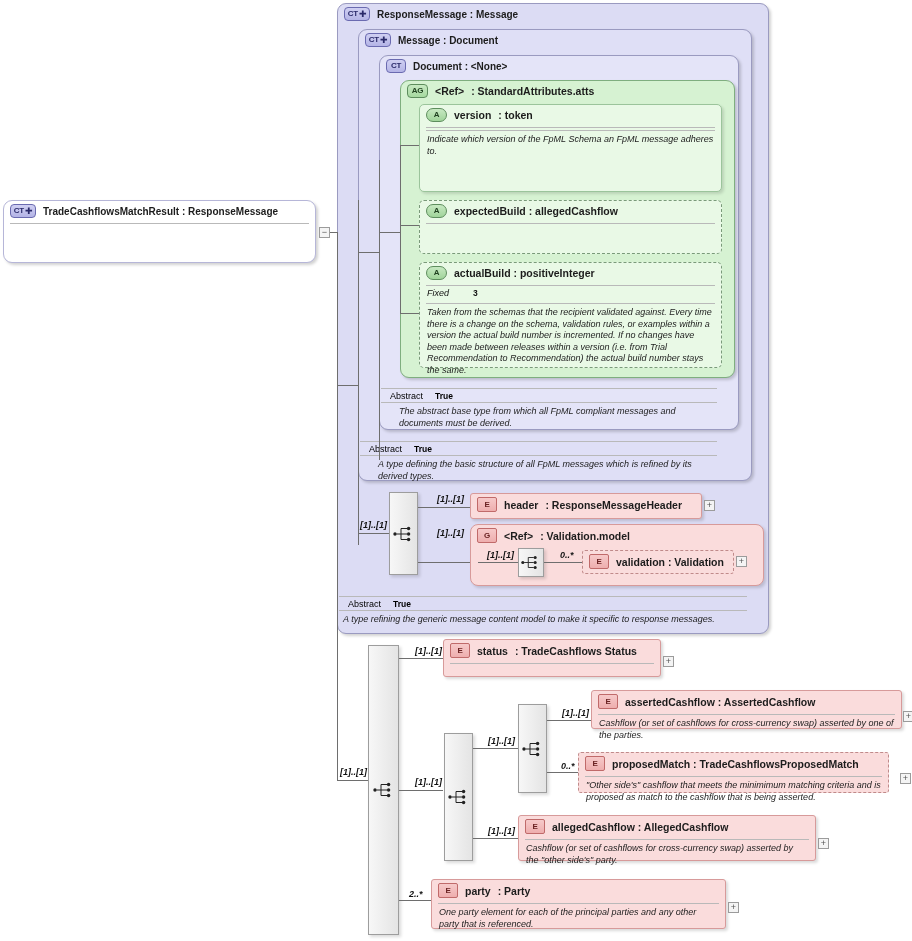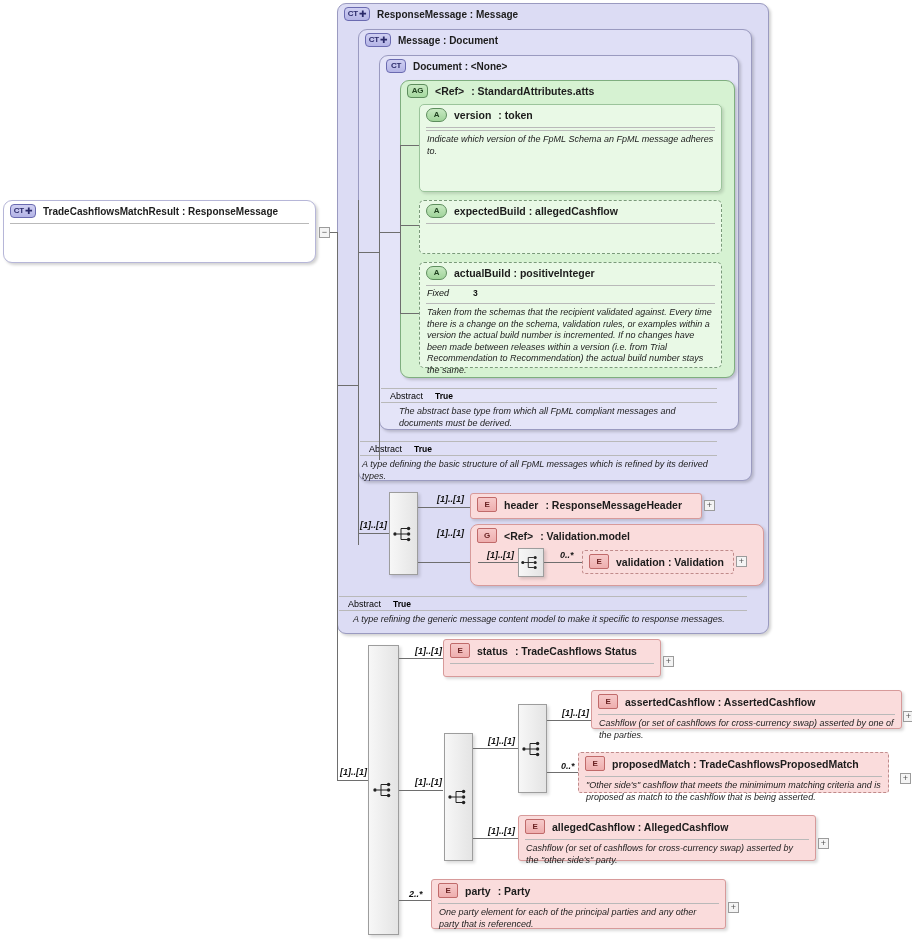--- a/index.html
+++ b/index.html
@@ -159,31 +159,31 @@
     <div class="desc" style="padding-left:18px">The abstract base type from which all FpML compliant messages and documents must be derived.</div>
   </div>
 
   <div class="abs" style="left:360px;top:441px;width:357px;">
     <div class="rule" style="margin:0"></div>
     <div class="abstract-row">
       <span class="lbl">Abstract</span>
       <span class="val">True</span>
     </div>
     <div class="rule" style="margin:0"></div>
-    <div class="desc" style="padding-left:2px">A type defining the basic structure of all FpML messages which is refined by its derived types.</div>
+    <div class="desc" style="padding-left:18px">A type defining the basic structure of all FpML messages which is refined by its derived types.</div>
   </div>
 
   <div class="abs" style="left:339px;top:596px;width:408px;">
     <div class="rule" style="margin:0"></div>
     <div class="abstract-row">
       <span class="lbl">Abstract</span>
       <span class="val">True</span>
     </div>
     <div class="rule" style="margin:0"></div>
-    <div class="desc" style="padding-left:14px">A type refining the generic message content model to make it specific to response messages.</div>
+    <div class="desc" style="padding-left:4px">A type refining the generic message content model to make it specific to response messages.</div>
   </div>
 
   <div class="abs root-box" style="left:3px;top:200px;width:313px;height:63px;">
     <div class="hdr">
       <span class="ico ico-ct">CT<span class="plusglyph">✚</span></span>
       <span class="title">TradeCashflowsMatchResult : ResponseMessage</span>
     </div>
     <div class="rule"></div>
   </div>
   <div class="abs exp" style="left:319px;top:227px;">

